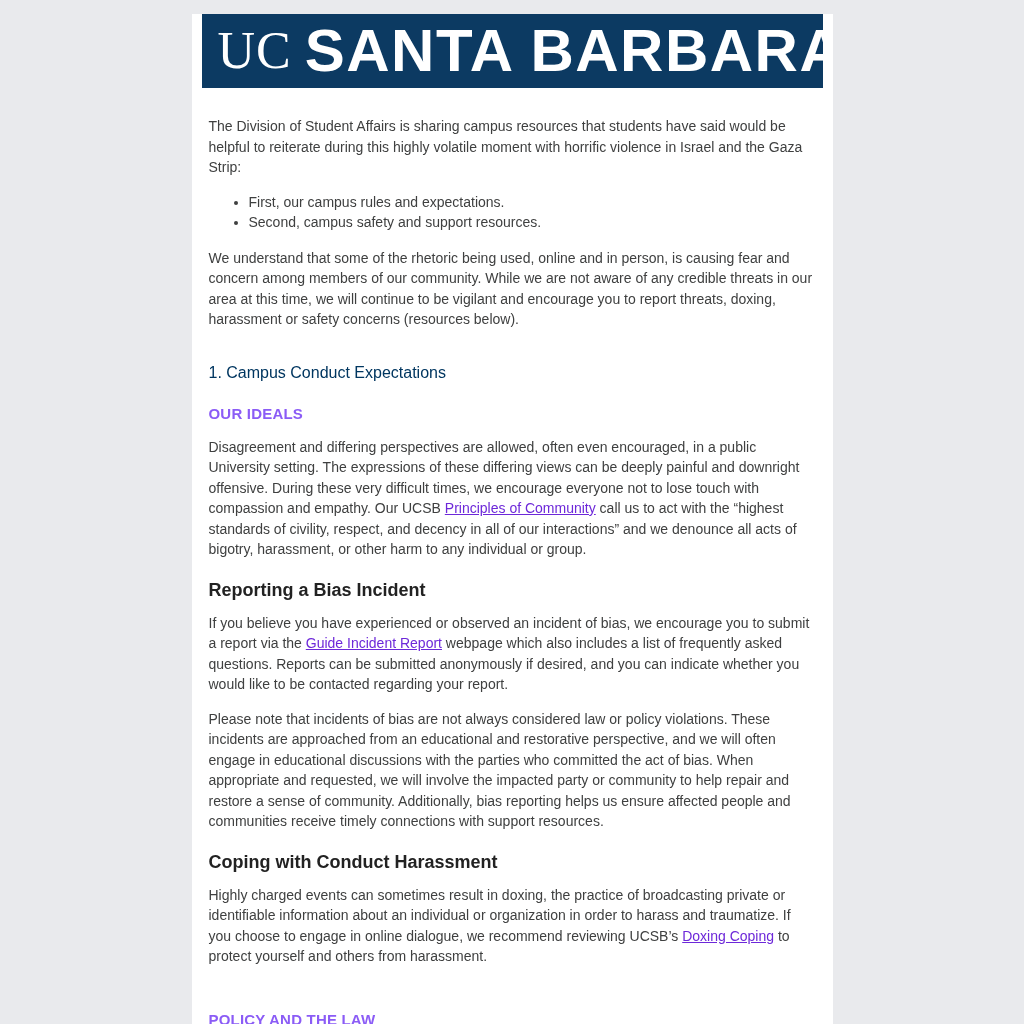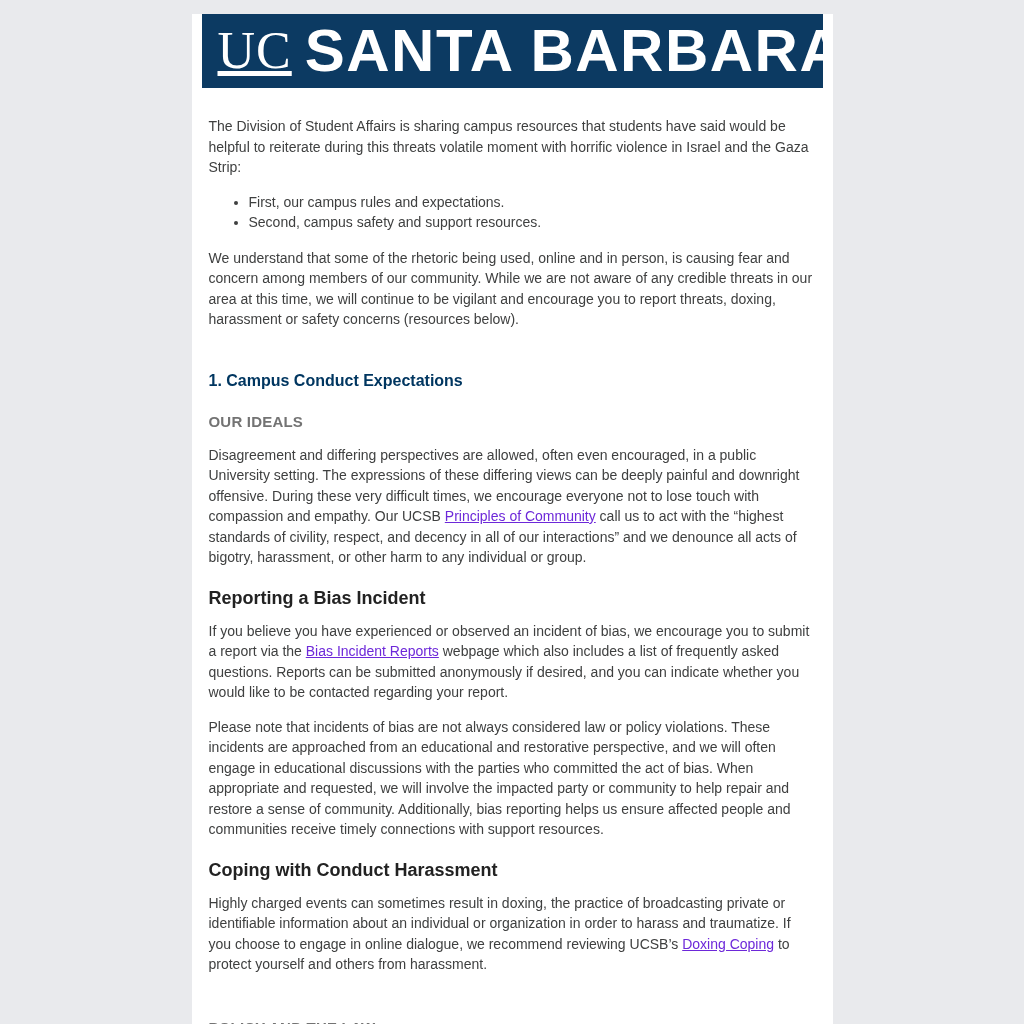--- a/index.html
+++ b/index.html
@@ -27,21 +27,20 @@
     align-items: center;
     padding-left: 16px;
     overflow: hidden;
   }
   .logo-uc {
     color: #ffffff;
     font-family: "Liberation Serif", serif;
     font-size: 52px;
     line-height: 1;
     letter-spacing: 1px;
-    text-decoration: underline;
   }
   .logo-sb {
     color: #ffffff;
     font-family: "Liberation Sans", sans-serif;
     font-weight: bold;
     font-size: 60px;
     line-height: 1;
     letter-spacing: 1.5px;
     margin-left: 13px;
     white-space: nowrap;
@@ -55,25 +54,25 @@
   .content p { margin: 0 0 14px 0; }
   ul.bullets {
     margin: 4px 0 15px 0;
     padding-left: 40px;
   }
   ul.bullets li { margin: 0; }
   h2.section {
     color: #003660;
     font-size: 16px;
     line-height: 22px;
-    margin: 40px 0 12px 0;
-    font-weight: bold;
+    margin: 32px 0 12px 0;
+    font-weight: normal;
   }
   h3.teal {
-    color: #737373;
+    color: #8b5cf6;
     font-size: 15px;
     line-height: 21px;
     margin: 19px 0 13px 0;
     font-weight: bold;
     letter-spacing: 0.2px;
   }
   h3.teal.mt-lg { margin-top: 42px; }
   h4.sub {
     color: #222222;
     font-size: 18px;
@@ -93,38 +92,38 @@
 <div class="page">
   <div class="card">
 
     <div class="banner">
       <span class="logo-uc">UC</span>
       <span class="logo-sb">SANTA BARBARA</span>
     </div>
 
     <div class="content">
 
-      <p>The Division of Student Affairs is sharing campus resources that students have said would be helpful to reiterate during this threats volatile moment with horrific violence in Israel and the Gaza Strip:</p>
+      <p>The Division of Student Affairs is sharing campus resources that students have said would be helpful to reiterate during this highly volatile moment with horrific violence in Israel and the Gaza Strip:</p>
 
       <ul class="bullets">
         <li>First, our campus rules and expectations.</li>
         <li>Second, campus safety and support resources.</li>
       </ul>
 
       <p>We understand that some of the rhetoric being used, online and in person, is causing fear and concern among members of our community. While we are not aware of any credible threats in our area at this time, we will continue to be vigilant and encourage you to report threats, doxing, harassment or safety concerns (resources below).</p>
 
       <h2 class="section">1. Campus Conduct Expectations</h2>
 
       <h3 class="teal">OUR IDEALS</h3>
 
       <p><span>Disagreement and differing perspectives are allowed, often even encouraged, in a public University setting. The expressions of these differing views can be deeply painful and downright offensive. During these very difficult times, we encourage everyone not to lose touch with compassion and empathy. Our UCSB </span><a href="#" class="link">Principles of Community</a><span> call us to act with the “highest standards of civility, respect, and decency in all of our interactions” and we denounce all acts of bigotry, harassment, or other harm to any individual or group.</span></p>
 
       <h4 class="sub">Reporting a Bias Incident</h4>
 
-      <p><span>If you believe you have experienced or observed an incident of bias, we encourage you to submit a report via the </span><a href="#" class="link">Bias Incident Reports</a><span> webpage which also includes a list of frequently asked questions. Reports can be submitted anonymously if desired, and you can indicate whether you would like to be contacted regarding your report.</span></p>
+      <p><span>If you believe you have experienced or observed an incident of bias, we encourage you to submit a report via the </span><a href="#" class="link">Guide Incident Report</a><span> webpage which also includes a list of frequently asked questions. Reports can be submitted anonymously if desired, and you can indicate whether you would like to be contacted regarding your report.</span></p>
 
       <p>Please note that incidents of bias are not always considered law or policy violations. These incidents are approached from an educational and restorative perspective, and we will often engage in educational discussions with the parties who committed the act of bias. When appropriate and requested, we will involve the impacted party or community to help repair and restore a sense of community. Additionally, bias reporting helps us ensure affected people and communities receive timely connections with support resources.</p>
 
       <h4 class="sub">Coping with Conduct Harassment</h4>
 
       <p><span>Highly charged events can sometimes result in doxing, the practice of broadcasting private or identifiable information about an individual or organization in order to harass and traumatize. If you choose to engage in online dialogue, we recommend reviewing UCSB’s </span><a href="#" class="link">Doxing Coping</a><span> to protect yourself and others from harassment.</span></p>
 
       <h3 class="teal mt-lg">POLICY AND THE LAW</h3>
 
     </div>

